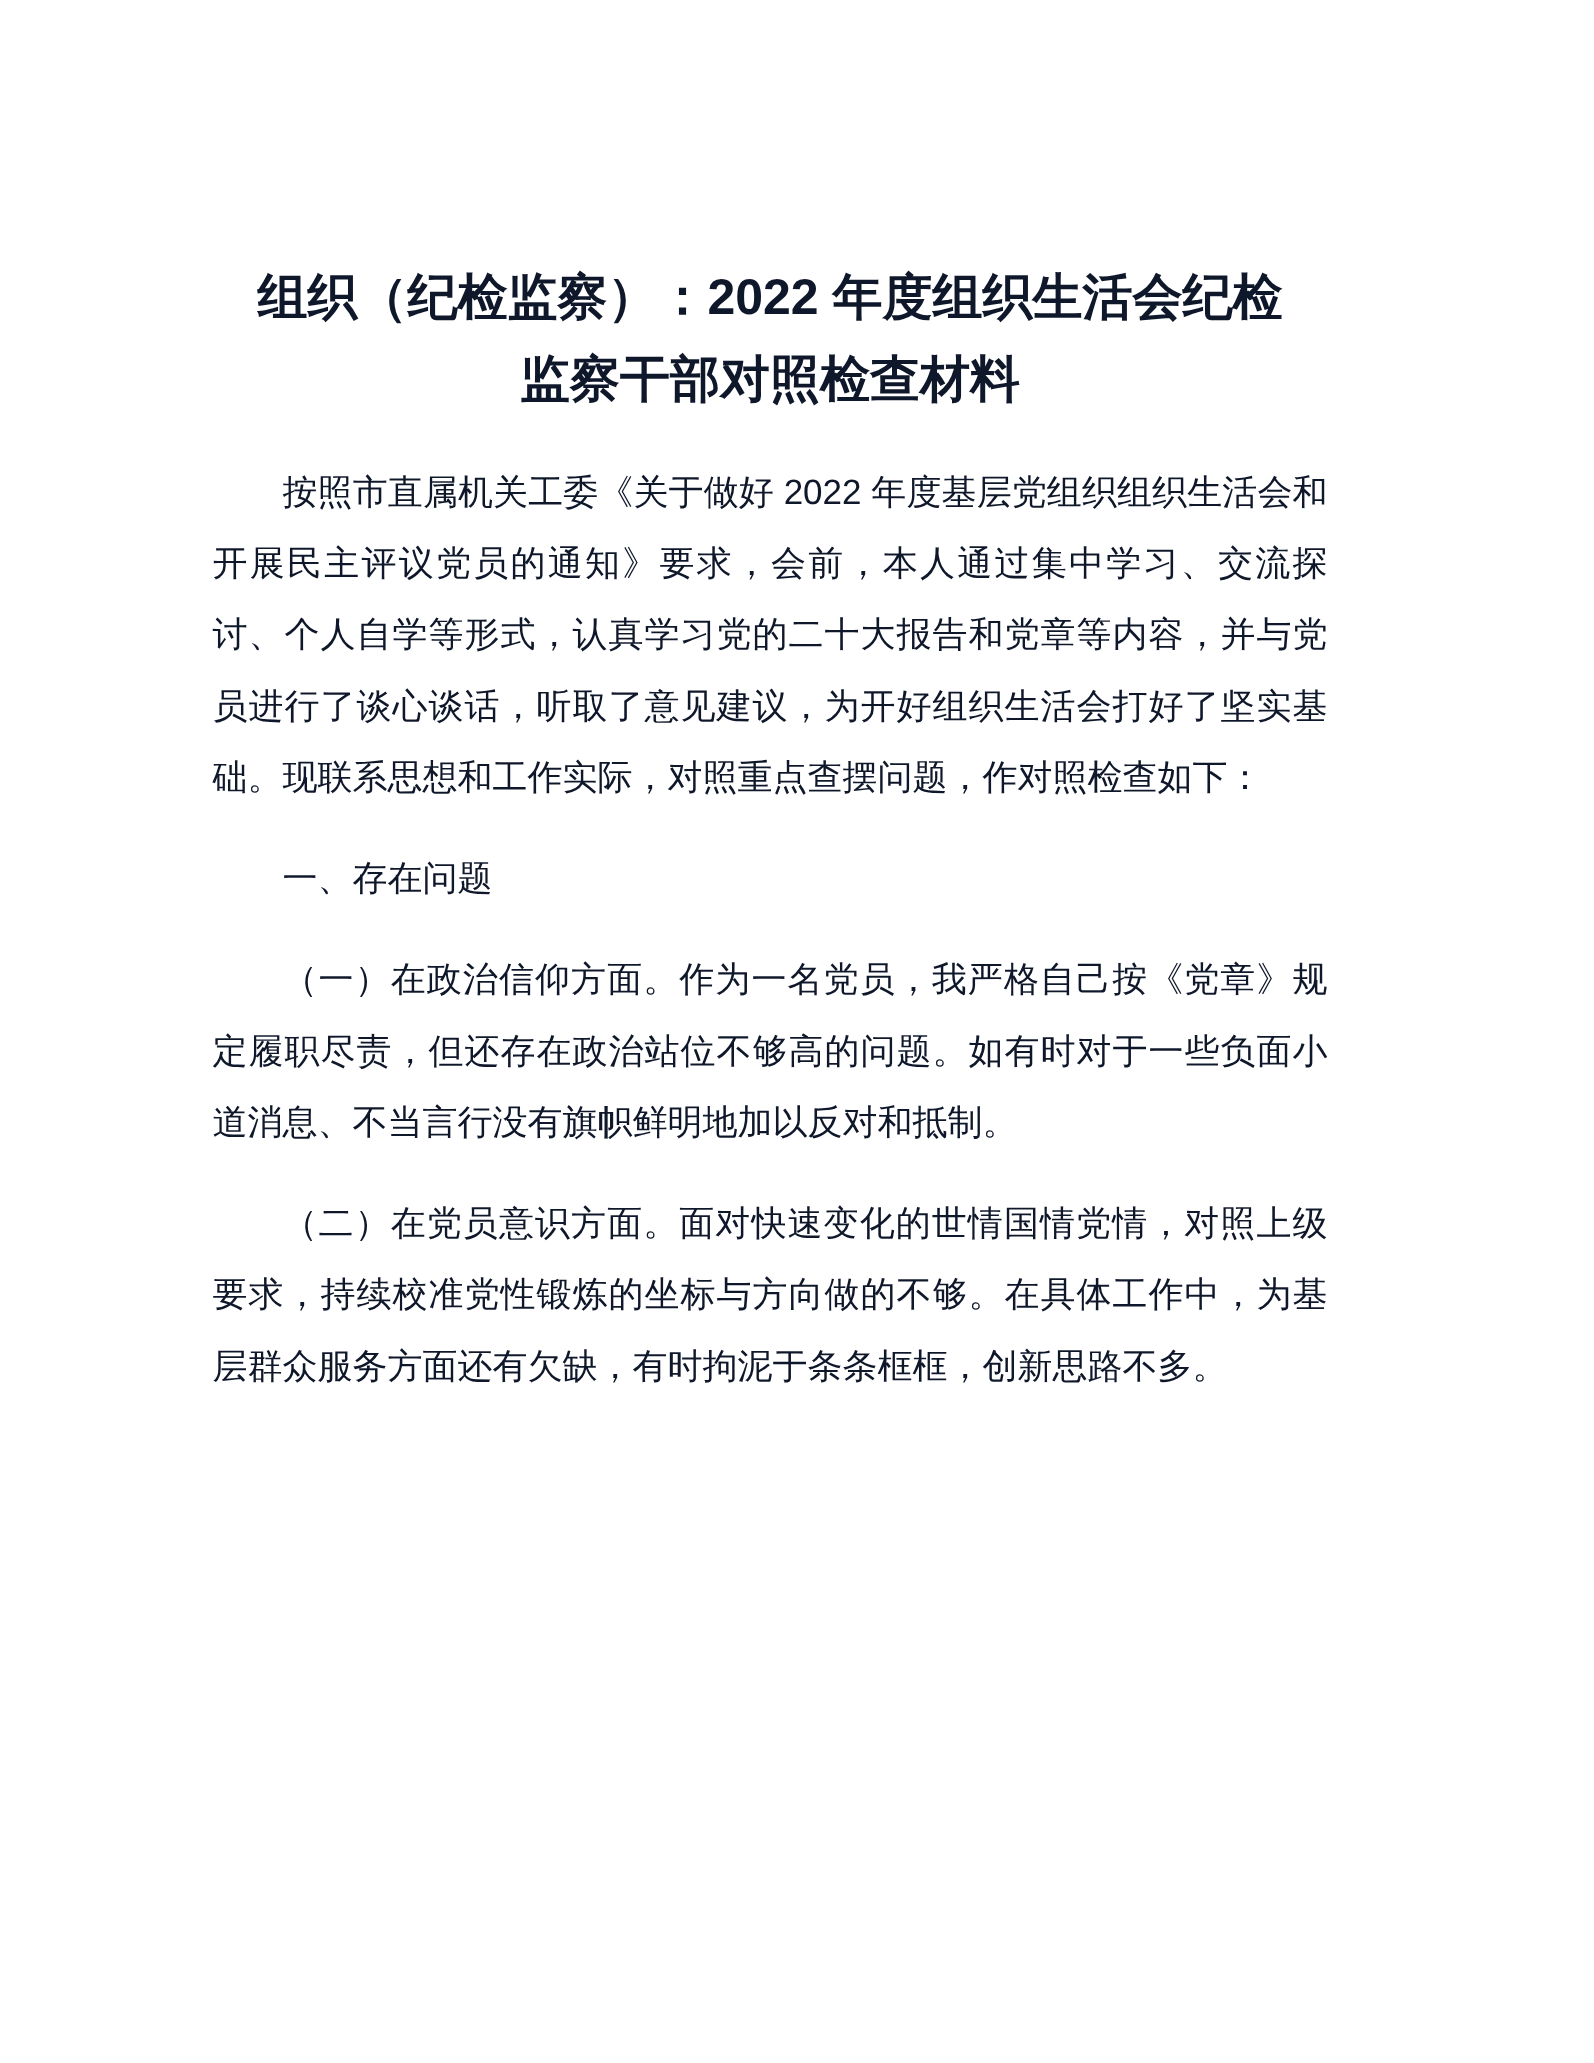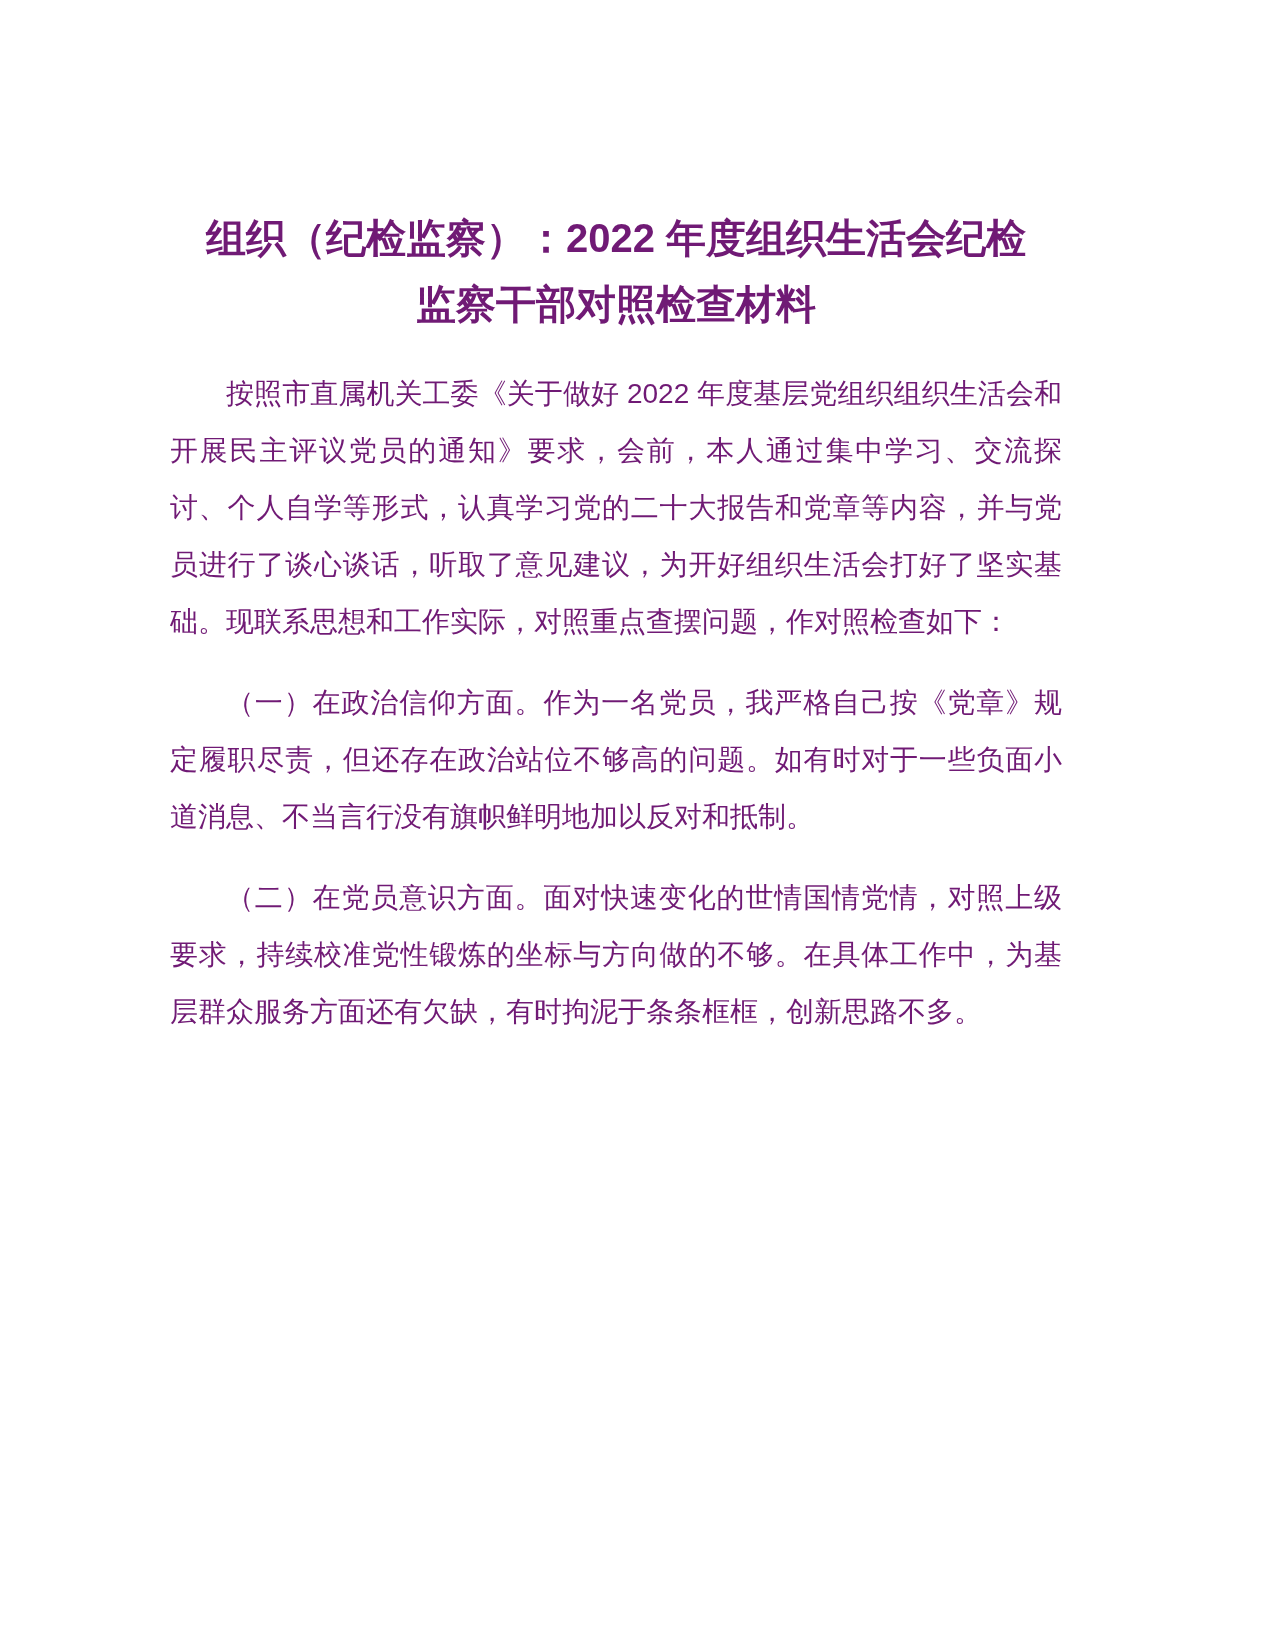--- a/index.html
+++ b/index.html
@@ -9,21 +9,21 @@
   }
   .page {
     position: relative;
     width: 1275px;
     height: 1454px;
     margin: 0 auto;
     background: #ffffff;
     box-sizing: border-box;
     padding: 205px 213px 60px 170px;
     font-family: "Liberation Sans", sans-serif;
-    color: #701a75;
+    color: #0f172a;
     overflow: hidden;
   }
   .doc-title {
     font-size: 40px;
     font-weight: 700;
     text-align: center;
     line-height: 66px;
     margin: 0 0 28px 0;
   }
   .doc-title .title-line {
@@ -42,16 +42,17 @@
 <body>
 
 <div class="page">
   <h1 class="doc-title">
     <span class="title-line">组织（纪检监察）：2022 年度组织生活会纪检</span>
     <span class="title-line">监察干部对照检查材料</span>
   </h1>
 
   <div class="doc-body">
     <p>按照市直属机关工委《关于做好 2022 年度基层党组织组织生活会和开展民主评议党员的通知》要求，会前，本人通过集中学习、交流探讨、个人自学等形式，认真学习党的二十大报告和党章等内容，并与党员进行了谈心谈话，听取了意见建议，为开好组织生活会打好了坚实基础。现联系思想和工作实际，对照重点查摆问题，作对照检查如下：</p>
+    <p>一、存在问题</p>
     <p>（一）在政治信仰方面。作为一名党员，我严格自己按《党章》规定履职尽责，但还存在政治站位不够高的问题。如有时对于一些负面小道消息、不当言行没有旗帜鲜明地加以反对和抵制。</p>
     <p>（二）在党员意识方面。面对快速变化的世情国情党情，对照上级要求，持续校准党性锻炼的坐标与方向做的不够。在具体工作中，为基层群众服务方面还有欠缺，有时拘泥于条条框框，创新思路不多。</p>
   </div>
 </div>
 
 </body></html>

